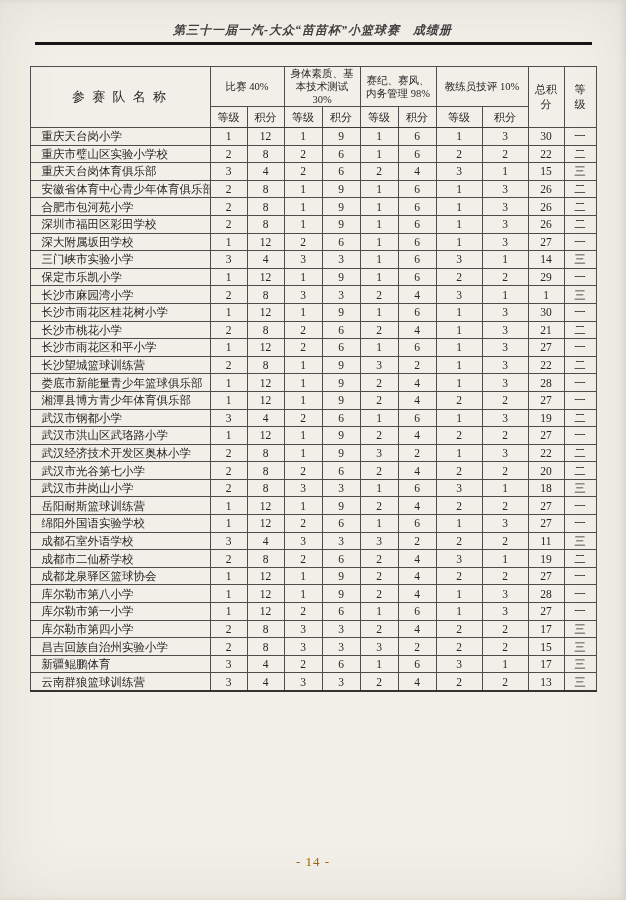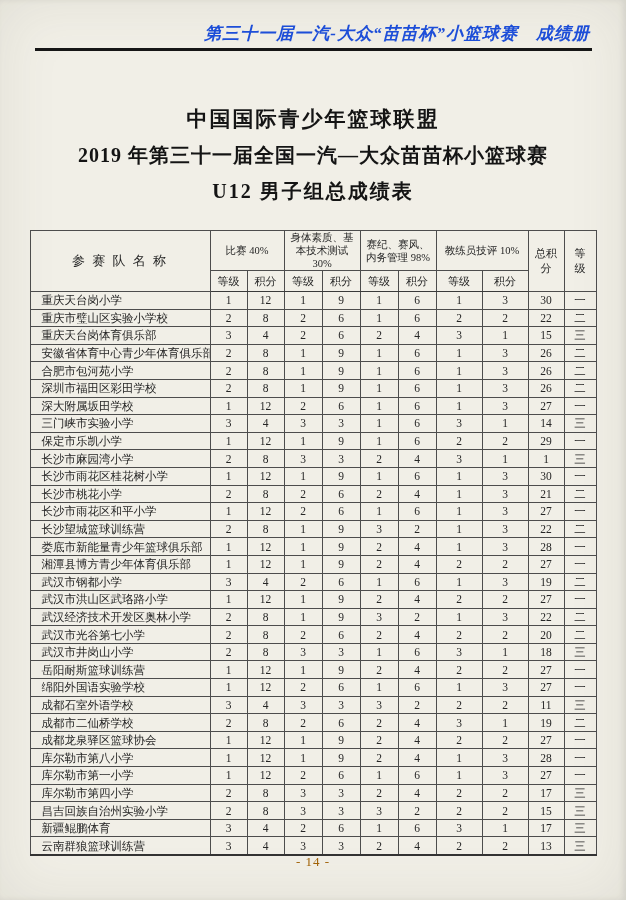--- a/index.html
+++ b/index.html
@@ -12,26 +12,26 @@
     position:relative;
     width:626px;height:900px;
     background:#f1efe7;
     box-shadow:inset 0 0 60px rgba(90,85,60,0.10), inset -3px 0 6px rgba(0,0,0,0.08);
     overflow:hidden;
     color:#222;
   }
   
   .running-header{
     padding:22px 36px 0 35px;
-    text-align:right;
+    text-align:center;
     font-style:italic;
     font-weight:bold;
-    font-size:17px;
+    font-size:12px;
     letter-spacing:1px;
-    color:#1d4ed8;
+    color:#404040;
   }
   .header-rule{
     height:3px;
     background:#161616;
     margin:3px 34px 0 35px;
   }
   
   .titles{margin-top:50px;text-align:center;}
   .title-1{font-size:21px;font-weight:bold;line-height:36px;letter-spacing:2px;color:#141414;}
   .title-2{font-size:20px;font-weight:bold;line-height:36px;letter-spacing:1px;color:#141414;}
@@ -84,25 +84,20 @@
   }
 </style>
 </head>
 <body>
 
 <div class="page">
 
   <div class="running-header">第三十一届一汽-大众“苗苗杯”小篮球赛　成绩册</div>
   <div class="header-rule"></div>
 
-  <div class="titles">
-    <div class="title-1">中国国际青少年篮球联盟</div>
-    <div class="title-2">2019 年第三十一届全国一汽—大众苗苗杯小篮球赛</div>
-    <div class="title-3">U12 男子组总成绩表</div>
-  </div>
 
   <table class="results">
     <colgroup>
       <col style="width:180px">
       <col style="width:37px">
         <col style="width:37px">
       <col style="width:38px">
         <col style="width:38px">
       <col style="width:38px">
         <col style="width:38px">

